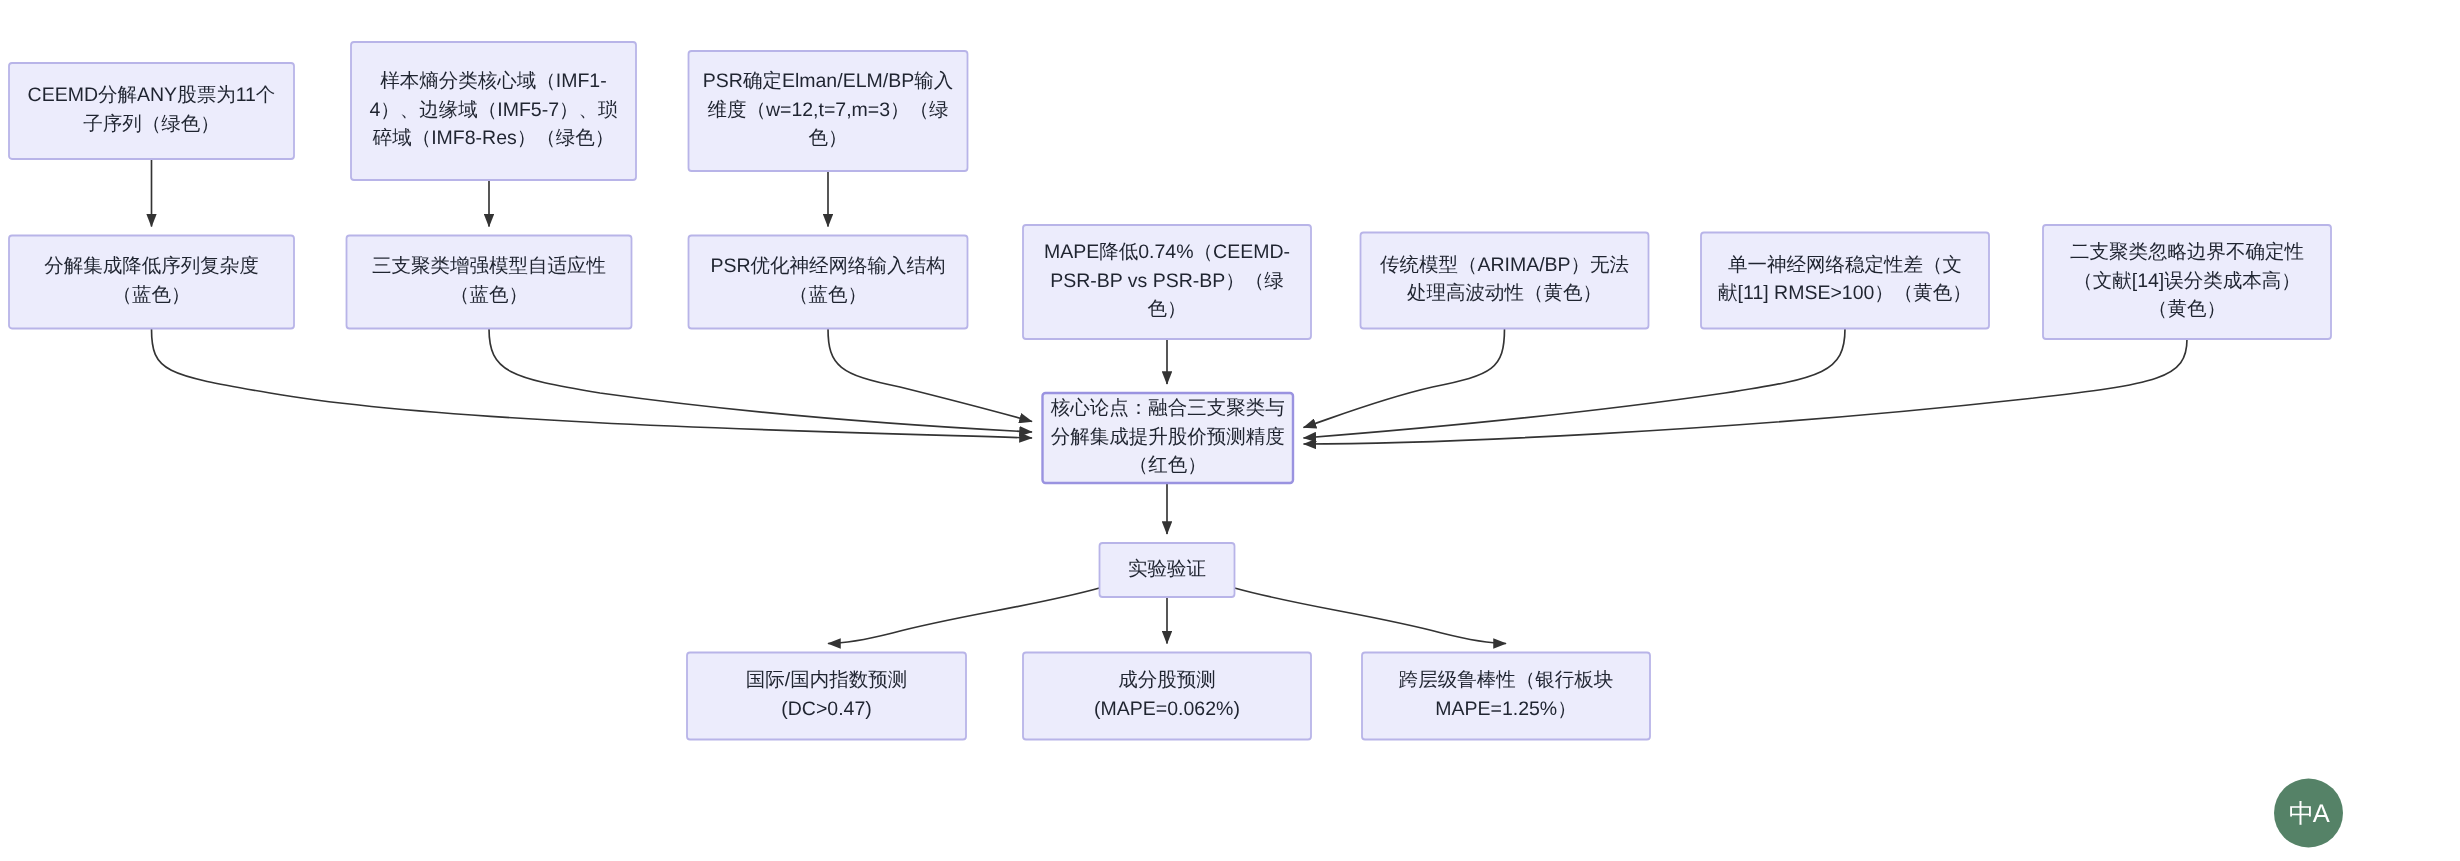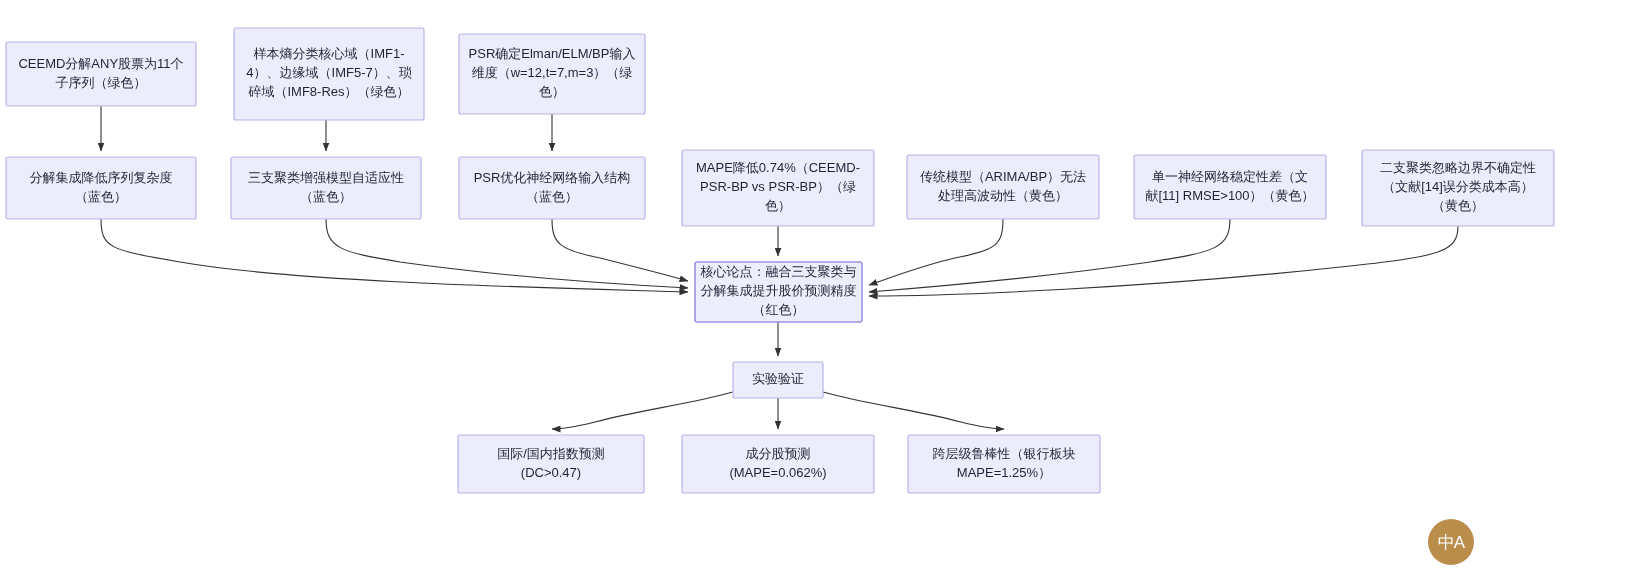--- a/index.html
+++ b/index.html
@@ -142,15 +142,15 @@
         <rect class="node-rect" x="682" y="435" width="192" height="58" rx="2"></rect>
         <text class="node-text" x="778"><tspan x="778" y="454.5">成分股预测</tspan><tspan x="778" y="473.5">(MAPE=0.062%)</tspan></text>
       </g>
       <g>
         <rect class="node-rect" x="908" y="435" width="192" height="58" rx="2"></rect>
         <text class="node-text" x="1004"><tspan x="1004" y="454.5">跨层级鲁棒性（银行板块</tspan><tspan x="1004" y="473.5">MAPE=1.25%）</tspan></text>
       </g>
     </g>
 </svg>
 
-<div class="ime-badge" style="left: 1428px; top: 519px; background: #a16207;">
+<div class="ime-badge" style="left: 1516px; top: 519px; background: #14532d;">
   <span>中A</span>
 </div>
 
 </body></html>

